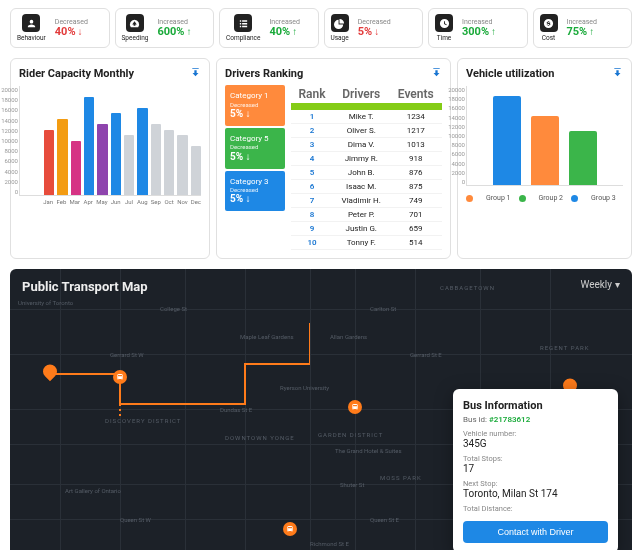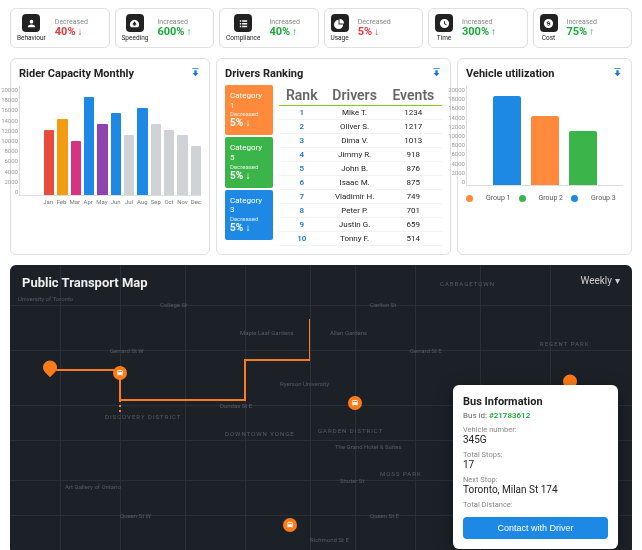--- a/index.html
+++ b/index.html
@@ -23,27 +23,27 @@
   .p1 { flex: 0 0 200px; }
   .p2 { flex: 1; display: flex; gap: 6px; }
   .p3 { flex: 0 0 175px; }
   
   .bars { display: flex; align-items: flex-end; height: 110px; gap: 3px; padding-left: 24px; position: relative; border-left: 1px solid #ddd; border-bottom: 1px solid #ddd; }
   .bars .bar { flex: 1; border-radius: 1px 1px 0 0; }
   .yticks { position: absolute; left: -26px; top: 0; height: 100%; display: flex; flex-direction: column; justify-content: space-between; font-size: 6px; color: #999; text-align: right; width: 24px; }
   .xlabels { display: flex; gap: 3px; padding-left: 24px; margin-top: 2px; }
   .xlabels span { flex: 1; font-size: 6px; color: #777; text-align: center; }
   
-  .cats { display: flex; flex-direction: column; gap: 2px; width: 48px; }
+  .cats { display: flex; flex-direction: column; gap: 2px; width: 60px; }
   .cat { color: #fff; padding: 6px 5px; border-radius: 2px; font-size: 7px; line-height: 1.2; }
   .cat .cname { font-size: 8px; }
   .cat .csub { opacity: .85; font-size: 6px; }
   .cat .cval { font-weight: 700; font-size: 10px; }
   .rank-tbl { flex: 1; font-size: 8px; border-collapse: collapse; }
-  .rank-tbl th { text-align: center; color: #666; font-weight: 600; padding: 2px 4px; border-bottom: 1px solid #84cc16; font-size: 14px; }
+  .rank-tbl th { text-align: center; color: #666; font-weight: 600; padding: 2px 4px; border-bottom: 7px solid #84cc16; font-size: 12px; }
   .rank-tbl td { text-align: center; padding: 2px 4px; border-bottom: 1px solid #f2f2f2; }
   .rank-tbl td:first-child { color: #1976d2; font-weight: 600; }
   
   .vu-bars { display: flex; align-items: flex-end; height: 100px; gap: 10px; padding: 0 8px 0 26px; border-left: 1px solid #ddd; border-bottom: 1px solid #ddd; position: relative; margin-top: 4px; }
   .vu-bars .b { width: 28px; border-radius: 2px 2px 0 0; }
   .vu-legend { display: flex; gap: 8px; margin-top: 8px; font-size: 7px; color: #555; align-items: center; flex-wrap: wrap; }
   .lg { display: flex; align-items: center; gap: 13px; }
   .sw { width: 7px; height: 7px; border-radius: 50%; }
   
   .map { position: relative; width: 100%; height: 290px; background: #1c2128; border-radius: 6px; overflow: hidden; color: #eee; }

